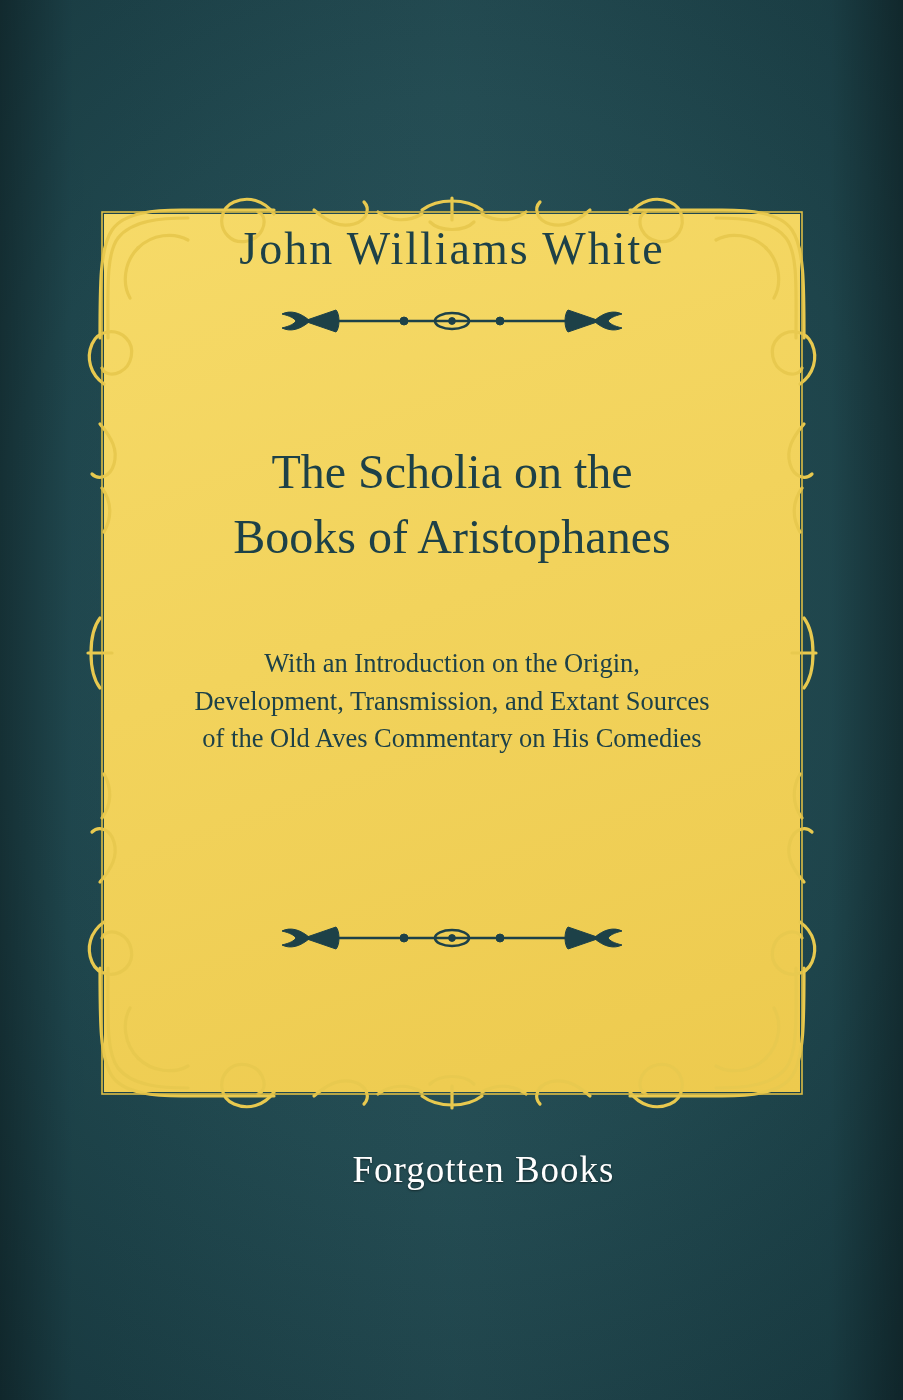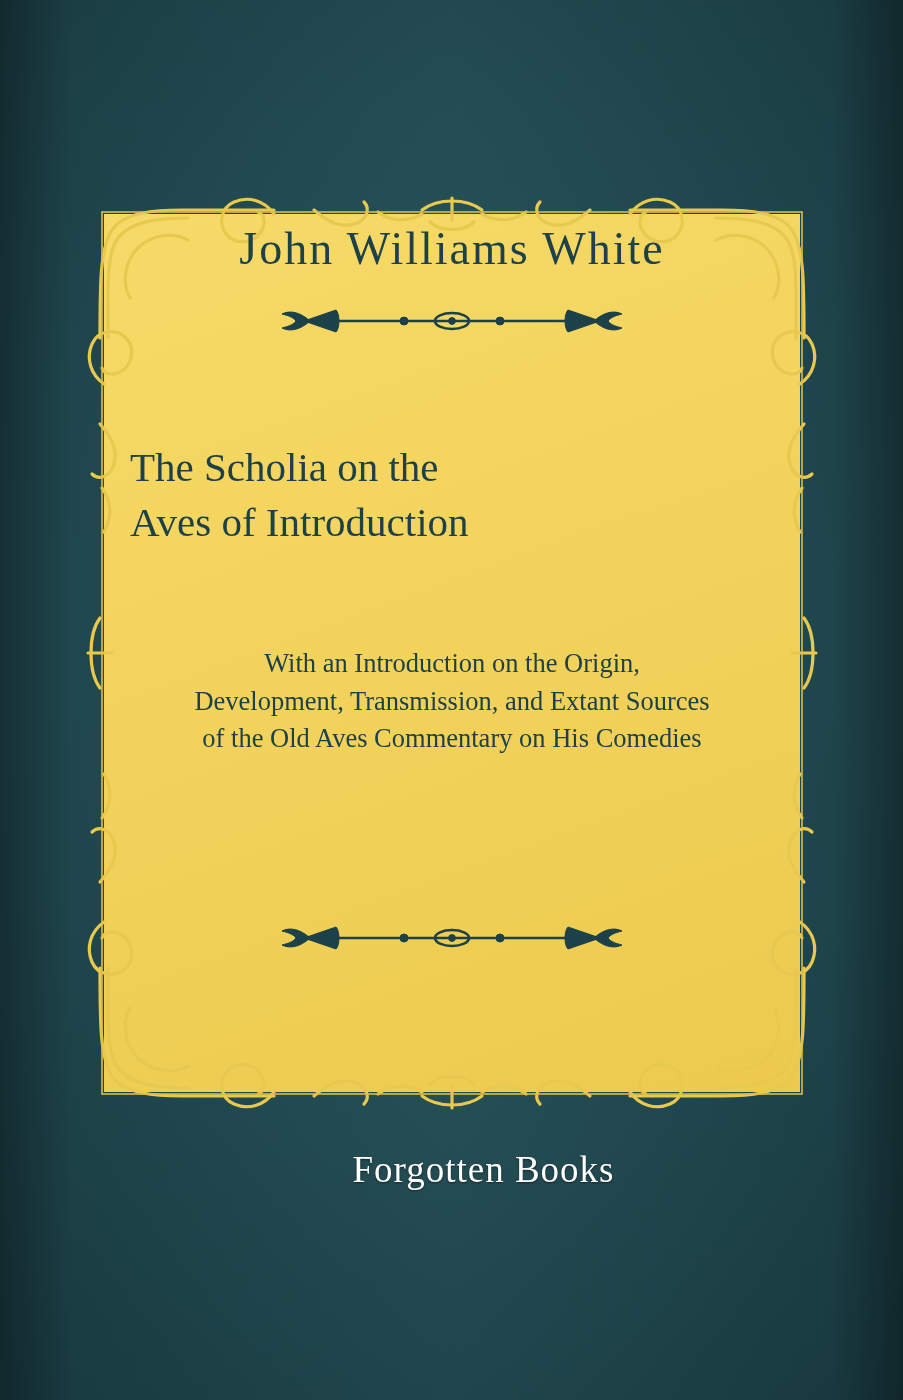--- a/index.html
+++ b/index.html
@@ -82,23 +82,23 @@
     top: 118px;
     width: 696px;
     height: 30px;
   }
 
   .title {
     position: absolute;
     left: 52px;
     top: 252px;
     width: 644px;
-    text-align: left;
+    text-align: center;
     color: #1d4148;
-    font-size: 41px;
+    font-size: 48px;
     line-height: 1.35;
     font-family: "Liberation Serif", serif;
   }
   .title span { display: block; }
 
   .subtitle {
     position: absolute;
     left: 46px;
     top: 412px;
     width: 656px;
@@ -237,21 +237,21 @@
         <circle cx="396" cy="15" r="4"></circle>
         <path d="M200 15 L232 4 C236 8 236 22 232 26 Z"></path>
         <path d="M496 15 L464 4 C460 8 460 22 464 26 Z"></path>
         <path d="M206 15 C196 6 186 4 178 8 C186 10 190 12 192 15 C190 18 186 20 178 22 C186 26 196 24 206 15 Z"></path>
         <path d="M490 15 C500 6 510 4 518 8 C510 10 506 12 504 15 C506 18 510 20 518 22 C510 26 500 24 490 15 Z"></path>
       </g>
     </svg>
 
     <div class="title">
       <span>The Scholia on the</span>
-      <span>Aves of Introduction</span>
+      <span>Books of Aristophanes</span>
     </div>
 
     <div class="subtitle">
       <span>With an Introduction on the Origin,</span>
       <span>Development, Transmission, and Extant Sources</span>
       <span>of the Old Aves Commentary on His Comedies</span>
     </div>
 
     <svg class="divider-bottom" viewBox="0 0 696 30">
       <g fill="#1d4148" stroke="#1d4148">

